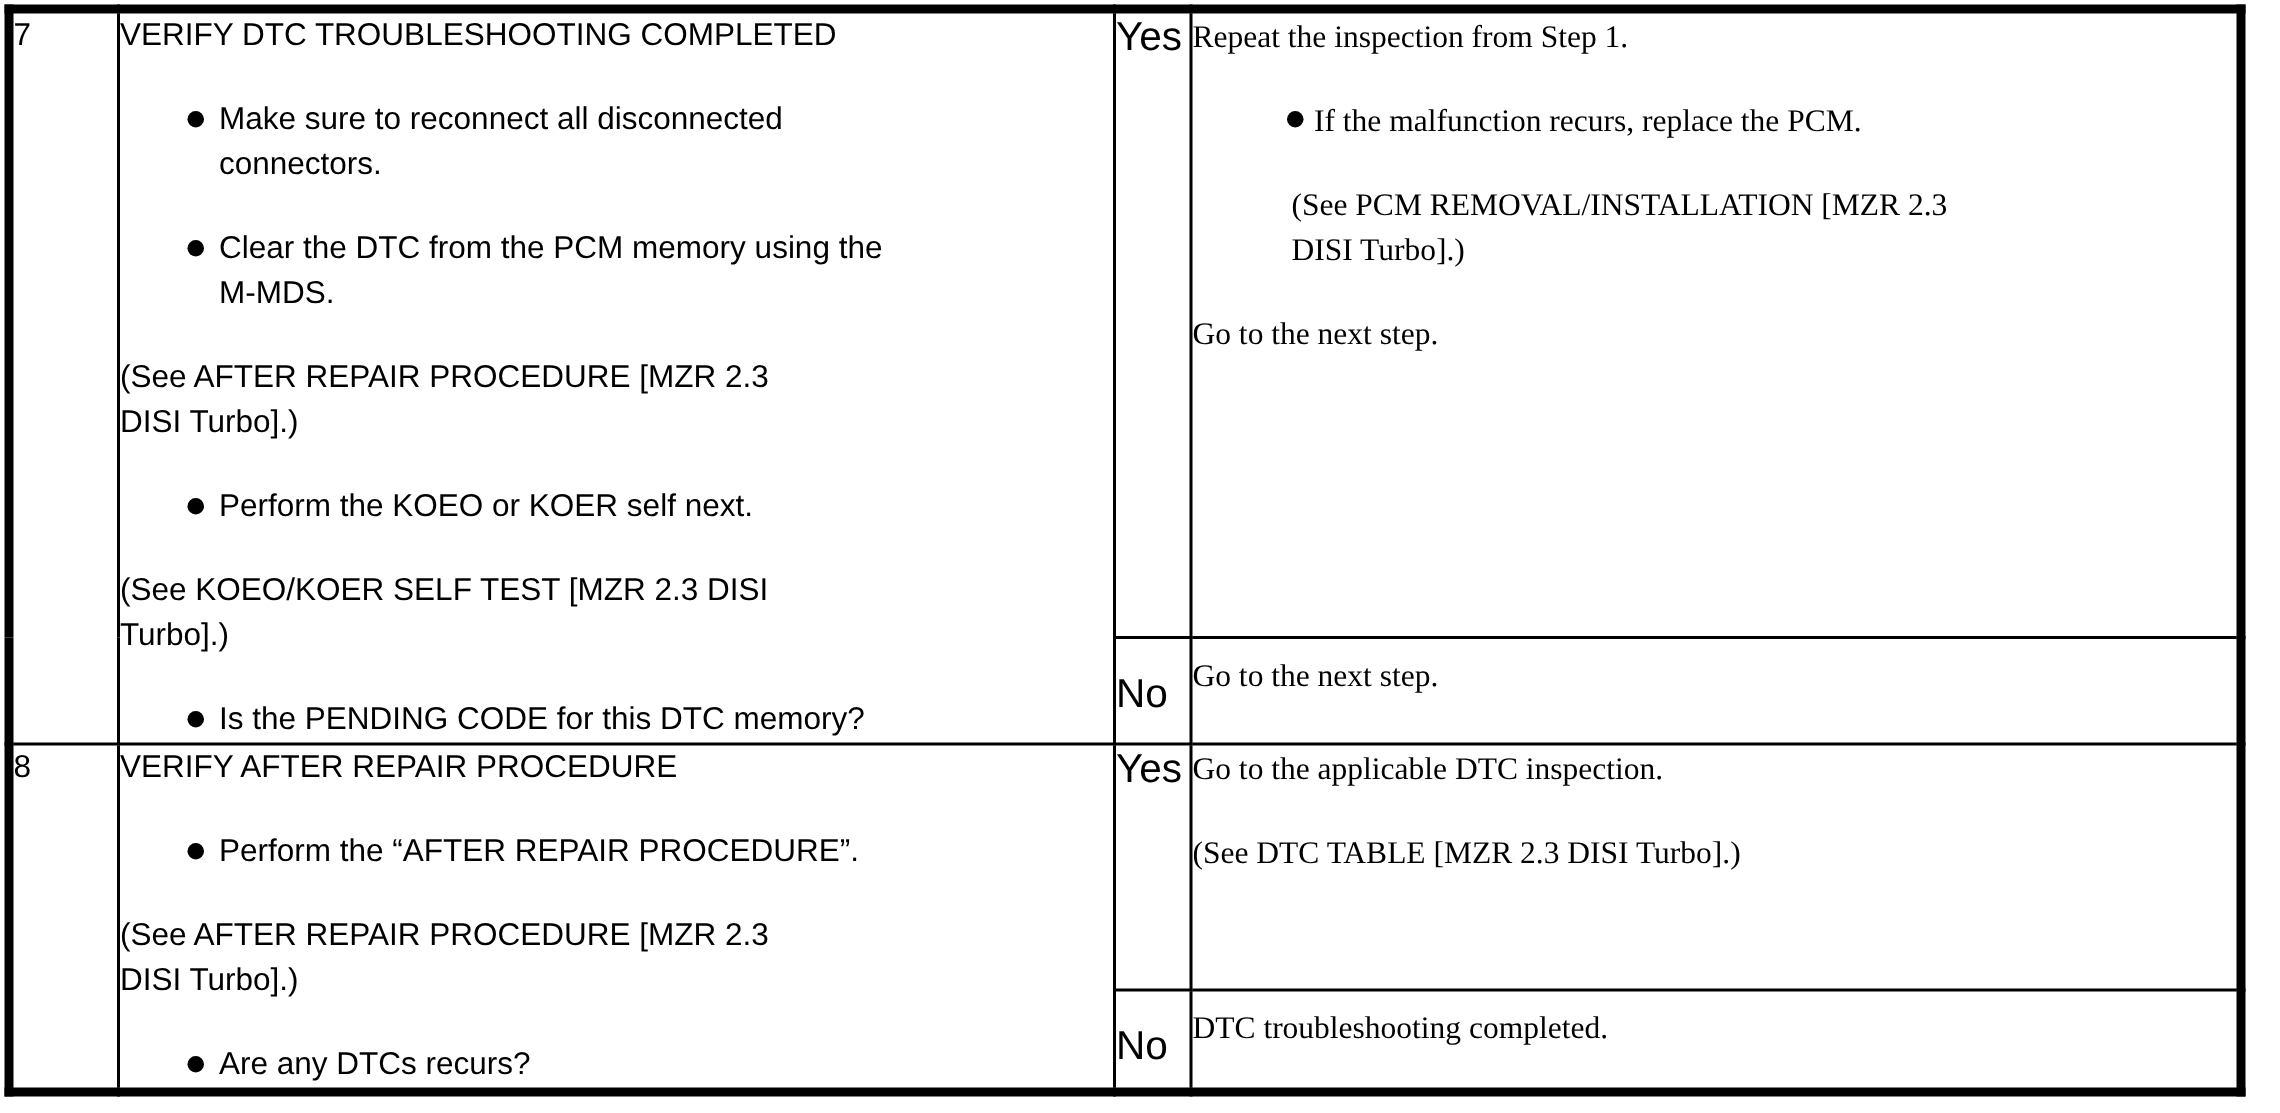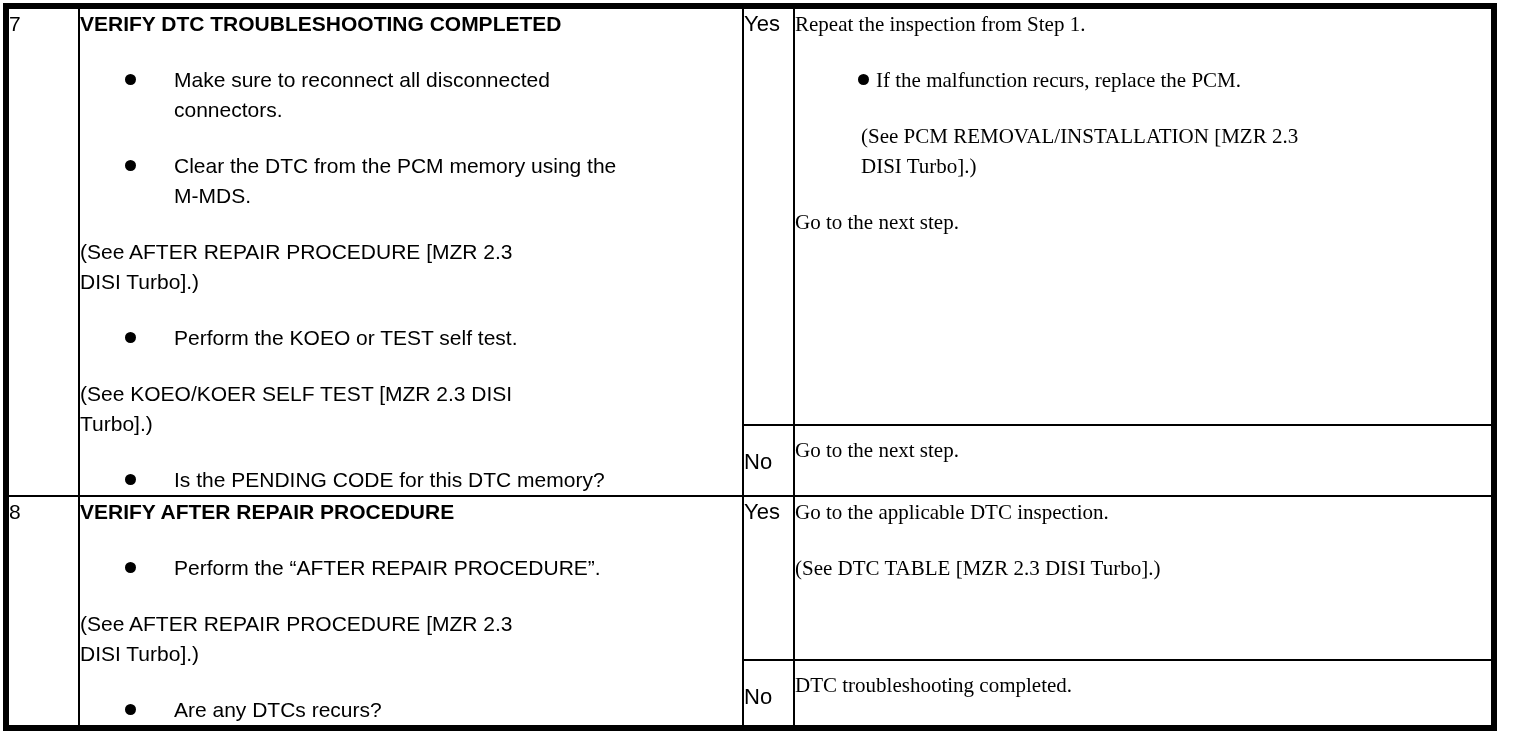--- a/index.html
+++ b/index.html
@@ -9,31 +9,31 @@
   }
   table.ts {
     position:absolute; left:3px; top:3px;
     border-collapse:collapse; table-layout:fixed;
     border:6px solid #000;
   }
   table.ts td { border:2px solid #000; vertical-align:top; padding:0; background:#fff; }
 
   .para { font-size:21px; line-height:30px; margin:0 0 26px 0; white-space:pre-line; }
   .para:last-child { margin-bottom:0; }
-  .title { font-weight:bold; }
+  .title { font-weight:normal; }
 
   .cell-step { padding:4px 2px 0 6px; font-size:21px; line-height:30px; }
   .cell-action { padding:6px 8px 2px 6px; }
-  .cell-yn { padding:6px 1px 0 4px; font-size:22px; line-height:30px; }
+  .cell-yn { padding:6px 1px 0 4px; font-size:27px; line-height:30px; }
   .cell-yn.lower { padding-top:21px; }
   .cell-result { padding:6px 8px 2px 8px;font-family:Liberation Serif, serif; }
   .cell-result.lower { padding-top:9px; }
 
   
-  .b-act { position:relative; padding-left:94px; }
+  .b-act { position:relative; padding-left:66px; }
   .n-act { }
   .b-res { position:relative; padding-left:62px;margin-left:19px; }
   .n-res { padding-left:66px; }
   .dot {
     position:absolute; top:9px; width:11px; height:11px;
     border-radius:50%; background:#000;
   }
   .b-act > .dot { left:45px; }
   .b-res > .dot { left:44px; }
 </style>
@@ -55,21 +55,21 @@
         <div>7</div>
       </td>
       <td rowspan="2" class="cell-action">
         <div class="para title">VERIFY DTC TROUBLESHOOTING COMPLETED</div>
         <div class="para b-act"><span class="dot"></span><span>Make sure to reconnect all disconnected
 connectors.</span></div>
         <div class="para b-act"><span class="dot"></span><span>Clear the DTC from the PCM memory using the
 M-MDS.</span></div>
         <div class="para n-act">(See AFTER REPAIR PROCEDURE [MZR 2.3
 DISI Turbo].)</div>
-        <div class="para b-act"><span class="dot"></span><span>Perform the KOEO or TEST self test.</span></div>
+        <div class="para b-act"><span class="dot"></span><span>Perform the KOEO or KOER self next.</span></div>
         <div class="para n-act">(See KOEO/KOER SELF TEST [MZR 2.3 DISI
 Turbo].)</div>
         <div class="para b-act"><span class="dot"></span><span>Is the PENDING CODE for this DTC memory?</span></div>
       </td>
       <td class="cell-yn">
         <div>Yes</div>
       </td>
       <td class="cell-result">
         <div class="para">Repeat the inspection from Step 1.</div>
         <div class="para b-res"><span class="dot"></span><span>If the malfunction recurs, replace the PCM.</span></div>

